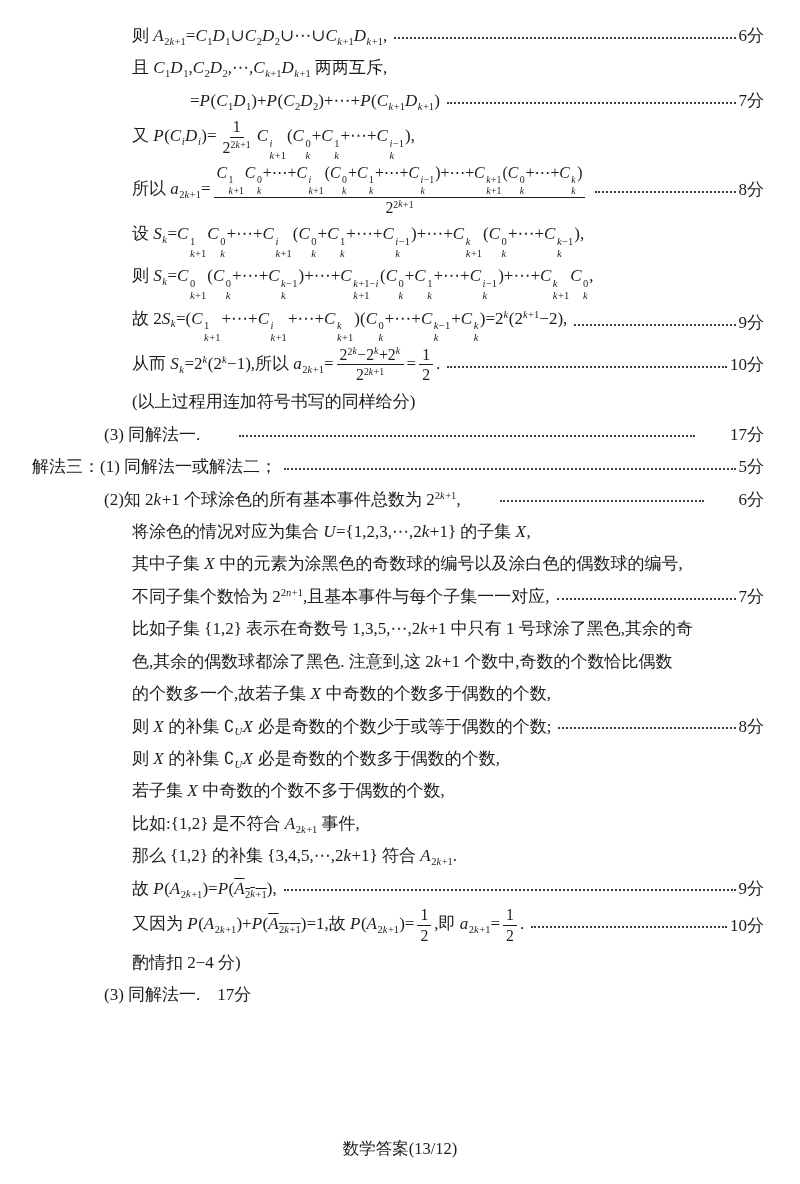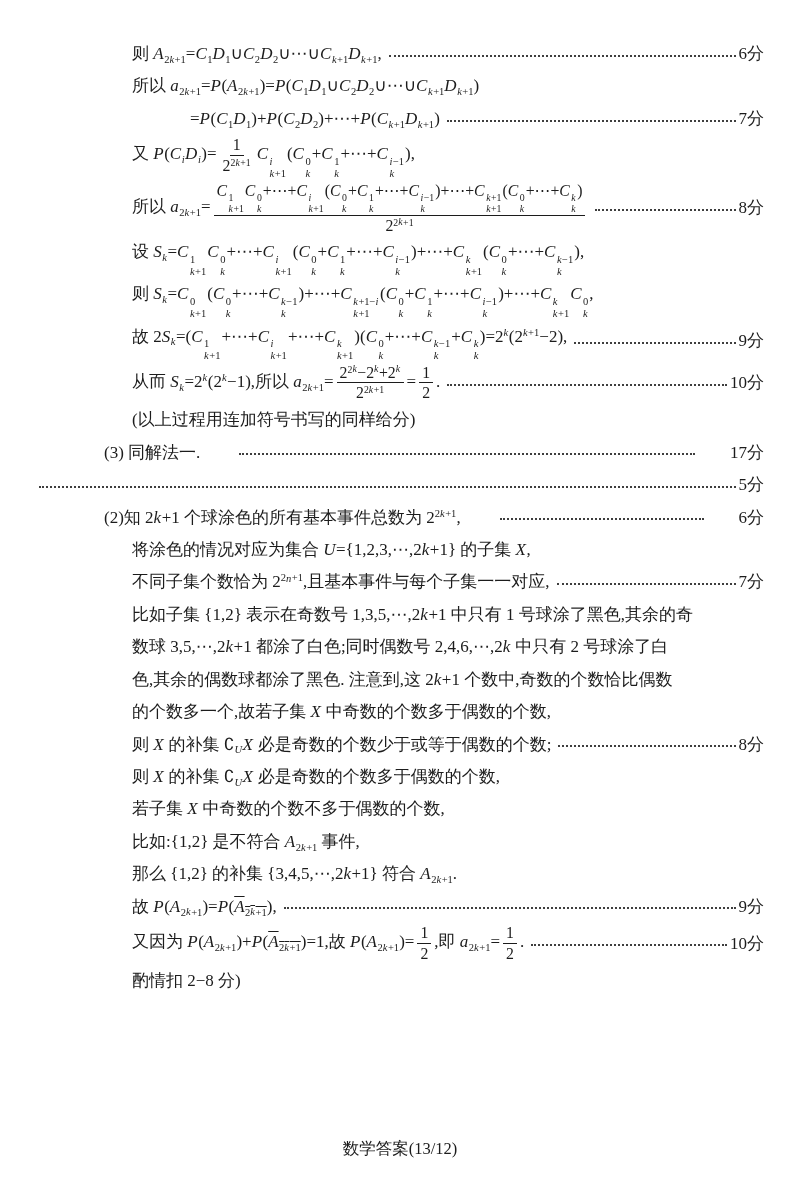--- a/index.html
+++ b/index.html
@@ -3,21 +3,21 @@
 <meta charset="utf-8">
 <style>
   * { margin:0; padding:0; box-sizing:border-box; }
   html,body { width:800px; height:1184px; overflow:hidden; }
   body {
     background:#ffffff; color:#1c1c1c;
     font-family:"Liberation Serif","DejaVu Serif",serif;
     font-size:17px;
     display:flex; flex-direction:column;
   }
-  main { flex:1 1 auto; padding:38px 36px 0 32px;font-family:Liberation Serif, serif; }
+  main { flex:1 1 auto; padding:20px 36px 0 32px; }
   .line { display:flex; align-items:center; line-height:1.85; margin-bottom:1px; }
   .content { white-space:pre-wrap; }
   .indent-1 { margin-left:72px;gap:32px; }
   .indent-2 { margin-left:100px; }
   .indent-3 { margin-left:158px;text-align:right; }
   .leader { flex:1 1 auto; border-top:2.4px dotted #3e3e3e; margin:0 3px 0 7px; transform:translateY(2px); min-width:10px; }
   .score { white-space:nowrap; }
   i { font-style:italic; padding-right:0.5px; }
   sup, sub { font-size:0.62em; line-height:1; }
   sup { vertical-align:0.55em; }
@@ -36,21 +36,21 @@
 <body>
 
 <main>
   <div id="lines-root">
       <div class="line indent-2">
         <span class="content">则 <i>A</i><sub>2<i>k</i>+1</sub>=<i>C</i><sub>1</sub><i>D</i><sub>1</sub>∪<i>C</i><sub>2</sub><i>D</i><sub>2</sub>∪⋯∪<i>C</i><sub><i>k</i>+1</sub><i>D</i><sub><i>k</i>+1</sub>,</span>
         <span class="leader"></span>
         <span class="score">6分</span>
       </div>
       <div class="line indent-2">
-        <span class="content">所以 <i>a</i><sub>2<i>k</i>+1</sub>=<i>P</i>(<i>A</i><sub>2<i>k</i>+1</sub>)=<i>P</i>(<i>C</i><sub>1</sub><i>D</i><sub>1</sub>∪<i>C</i><sub>2</sub><i>D</i><sub>2</sub>∪⋯∪<i>C</i><sub><i>k</i>+1</sub><i>D</i><sub><i>k</i>+1</sub>)</span>
+        <span class="content">且 <i>C</i><sub>1</sub><i>D</i><sub>1</sub>,<i>C</i><sub>2</sub><i>D</i><sub>2</sub>,⋯,<i>C</i><sub><i>k</i>+1</sub><i>D</i><sub><i>k</i>+1</sub> 两两互斥,</span>
       </div>
       <div class="line indent-3">
         <span class="content">=<i>P</i>(<i>C</i><sub>1</sub><i>D</i><sub>1</sub>)+<i>P</i>(<i>C</i><sub>2</sub><i>D</i><sub>2</sub>)+⋯+<i>P</i>(<i>C</i><sub><i>k</i>+1</sub><i>D</i><sub><i>k</i>+1</sub>)</span>
         <span class="leader"></span>
         <span class="score">7分</span>
       </div>
       <div class="line indent-2">
         <span class="content">又 <i>P</i>(<i>C</i><sub><i>i</i></sub><i>D</i><sub><i>i</i></sub>)=<span class="frac"><span class="num">1</span><span class="den">2<sup>2<i>k</i>+1</sup></span></span><i>C</i><span class="ss"><span class="ssu"><i>i</i></span><span class="ssl"><i>k</i>+1</span></span>(<i>C</i><span class="ss"><span class="ssu">0</span><span class="ssl"><i>k</i></span></span>+<i>C</i><span class="ss"><span class="ssu">1</span><span class="ssl"><i>k</i></span></span>+⋯+<i>C</i><span class="ss"><span class="ssu"><i>i</i>−1</span><span class="ssl"><i>k</i></span></span>),</span>
       </div>
       <div class="line indent-2">
@@ -103,41 +103,42 @@
       </div>
       <div class="line indent-2">
         <span class="content">(以上过程用连加符号书写的同样给分)</span>
       </div>
       <div class="line indent-1">
         <span class="content">(3) 同解法一.</span>
         <span class="leader"></span>
         <span class="score">17分</span>
       </div>
       <div class="line indent-0">
+        <span class="content">解法三：(1) 同解法一或解法二；</span>
         <span class="leader"></span>
         <span class="score">5分</span>
       </div>
       <div class="line indent-1">
         <span class="content">(2)知 2<i>k</i>+1 个球涂色的所有基本事件总数为 2<sup>2<i>k</i>+1</sup>,</span>
         <span class="leader"></span>
         <span class="score">6分</span>
       </div>
       <div class="line indent-2">
         <span class="content">将涂色的情况对应为集合 <i>U</i>={1,2,3,⋯,2<i>k</i>+1} 的子集 <i>X</i>,</span>
       </div>
       <div class="line indent-2">
+        <span class="content">其中子集 <i>X</i> 中的元素为涂黑色的奇数球的编号以及涂白色的偶数球的编号,</span>
+      </div>
+      <div class="line indent-2">
         <span class="content">不同子集个数恰为 2<sup>2<i>n</i>+1</sup>,且基本事件与每个子集一一对应,</span>
         <span class="leader"></span>
         <span class="score">7分</span>
       </div>
       <div class="line indent-2">
         <span class="content">比如子集 {1,2} 表示在奇数号 1,3,5,⋯,2<i>k</i>+1 中只有 1 号球涂了黑色,其余的奇</span>
-      </div>
-      <div class="line indent-2">
-        <span class="content">数球 3,5,⋯,2<i>k</i>+1 都涂了白色;同时偶数号 2,4,6,⋯,2<i>k</i> 中只有 2 号球涂了白</span>
       </div>
       <div class="line indent-2">
         <span class="content">色,其余的偶数球都涂了黑色. 注意到,这 2<i>k</i>+1 个数中,奇数的个数恰比偶数</span>
       </div>
       <div class="line indent-2">
         <span class="content">的个数多一个,故若子集 <i>X</i> 中奇数的个数多于偶数的个数,</span>
       </div>
       <div class="line indent-2">
         <span class="content">则 <i>X</i> 的补集 ∁<sub><i>U</i></sub><i>X</i> 必是奇数的个数少于或等于偶数的个数;</span>
         <span class="leader"></span>
@@ -159,20 +160,23 @@
         <span class="content">故 <i>P</i>(<i>A</i><sub>2<i>k</i>+1</sub>)=<i>P</i>(<span class="ol"><i>A</i><sub>2<i>k</i>+1</sub></span>),</span>
         <span class="leader"></span>
         <span class="score">9分</span>
       </div>
       <div class="line indent-2">
         <span class="content">又因为 <i>P</i>(<i>A</i><sub>2<i>k</i>+1</sub>)+<i>P</i>(<span class="ol"><i>A</i><sub>2<i>k</i>+1</sub></span>)=1,故 <i>P</i>(<i>A</i><sub>2<i>k</i>+1</sub>)=<span class="frac"><span class="num">1</span><span class="den">2</span></span>,即 <i>a</i><sub>2<i>k</i>+1</sub>=<span class="frac"><span class="num">1</span><span class="den">2</span></span>.</span>
         <span class="leader"></span>
         <span class="score">10分</span>
       </div>
       <div class="line indent-2">
-        <span class="content">酌情扣 2−8 分)</span>
+        <span class="content">酌情扣 2−4 分)</span>
+      </div>
+      <div class="line indent-1">
+        <span class="content">(3) 同解法一.　17分</span>
       </div>
     </div>
 </main>
 
 <footer>
   <span>数学答案(13/12)</span>
 </footer>
 
 </body></html>

